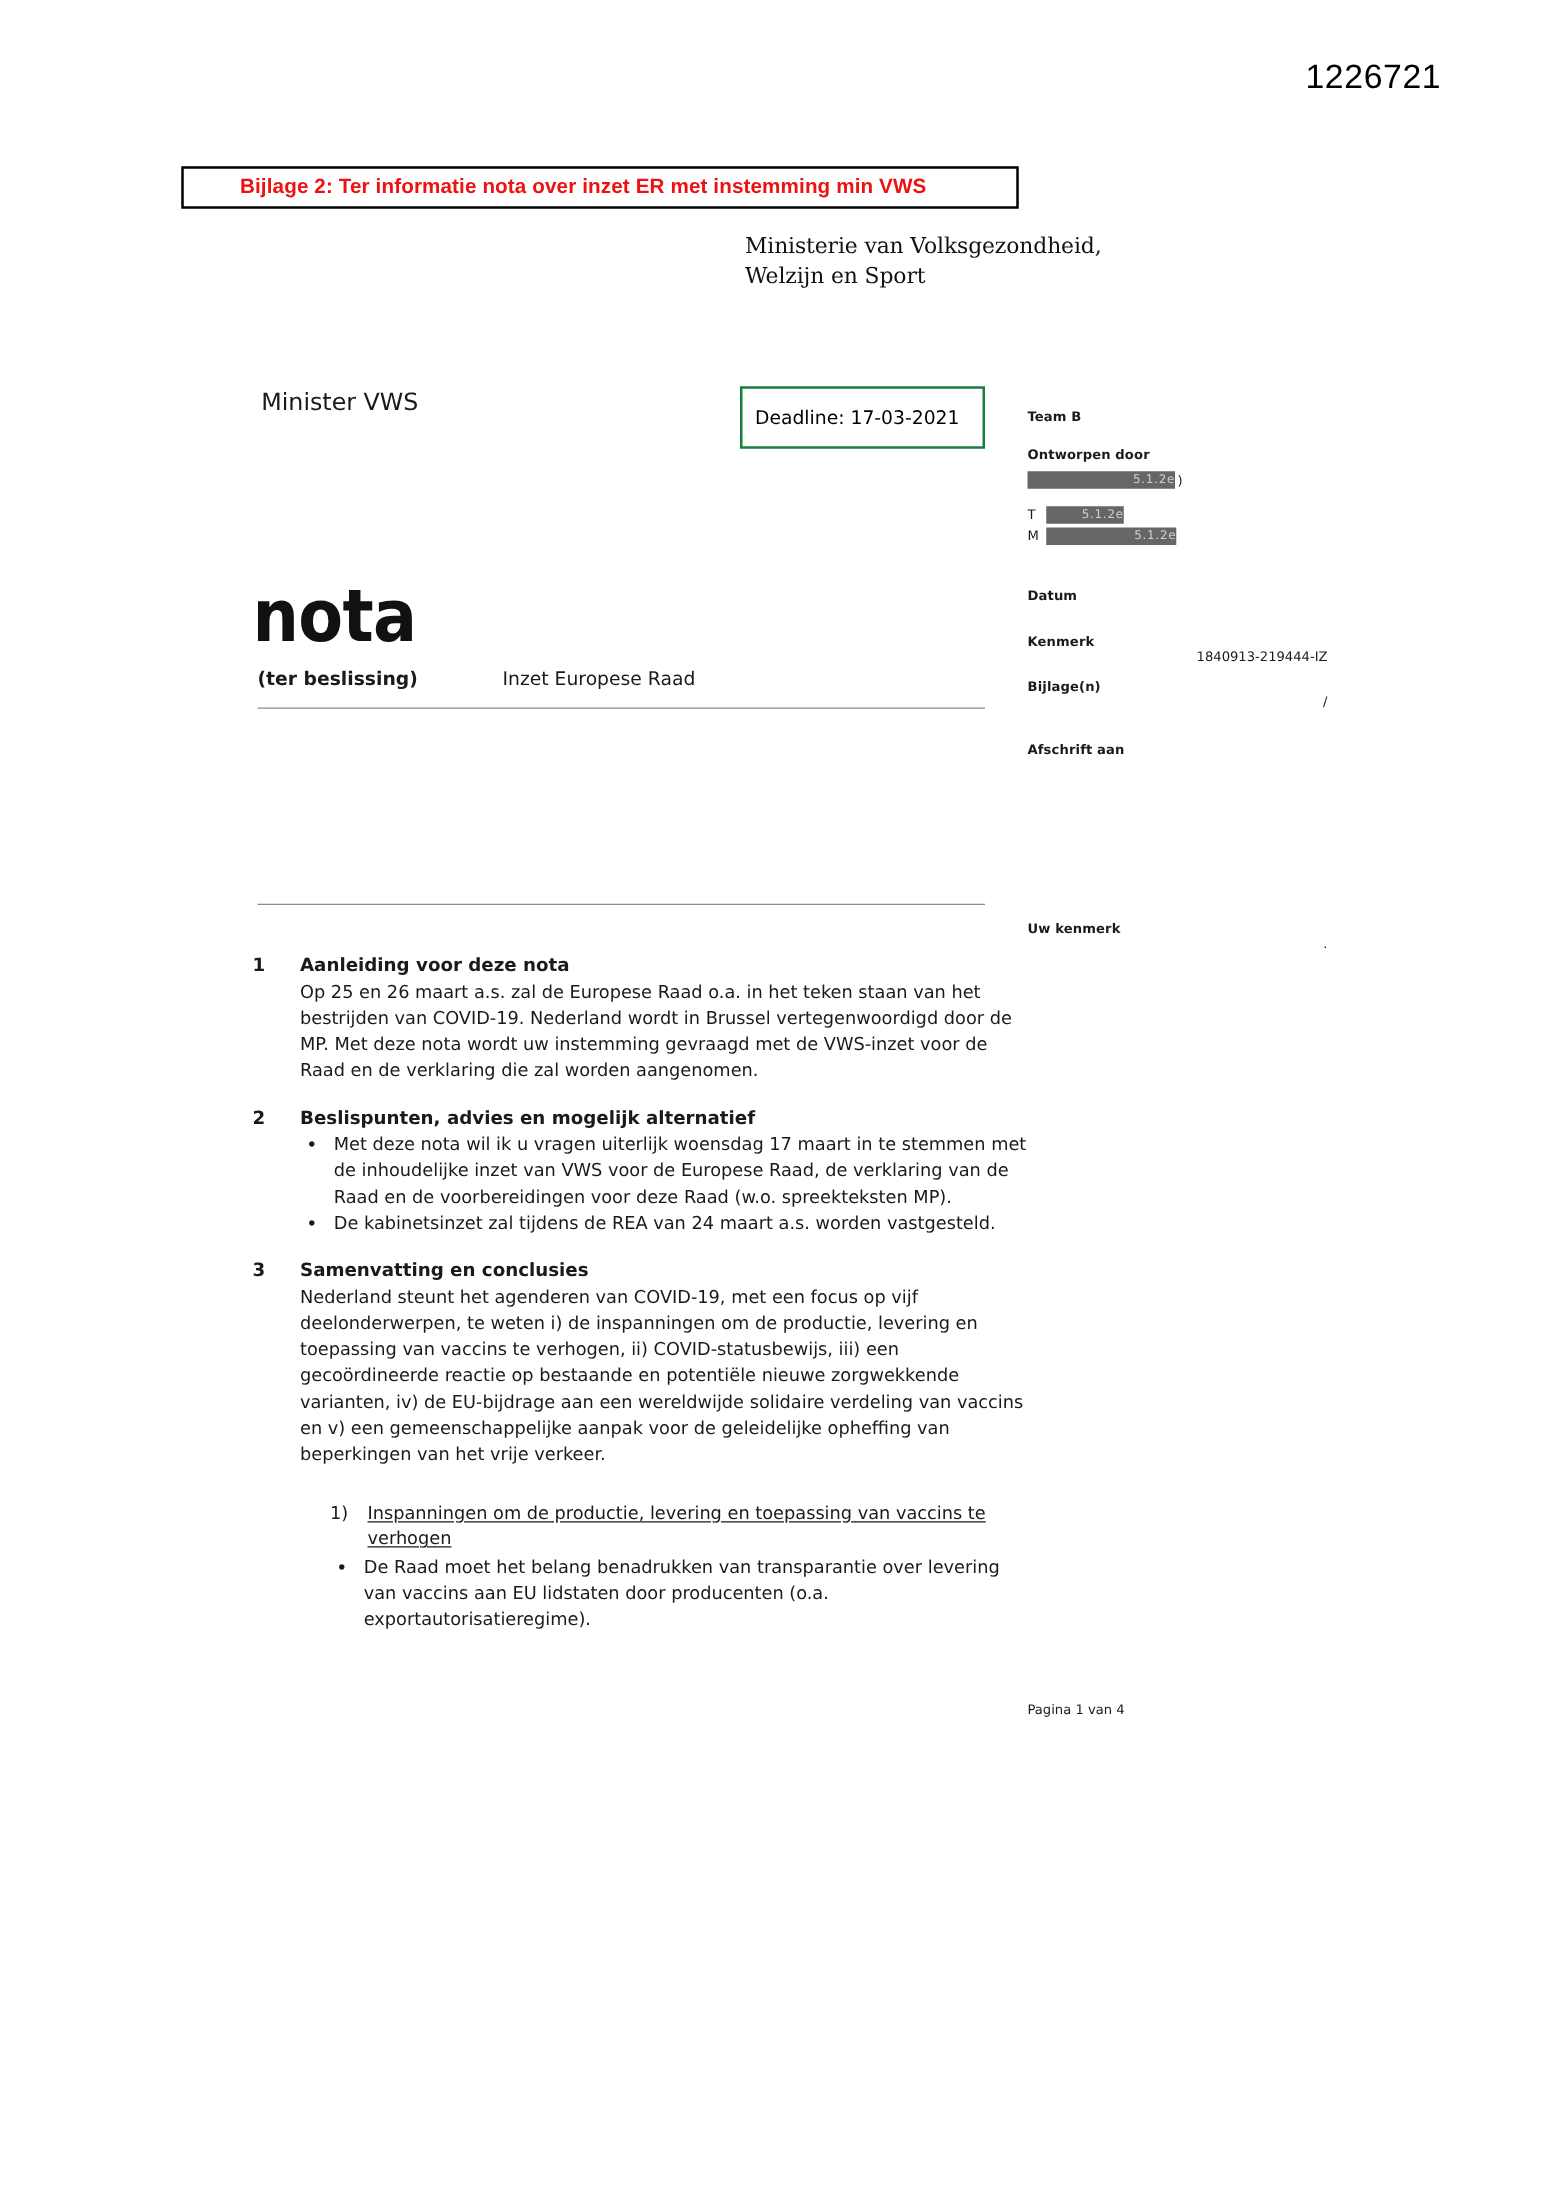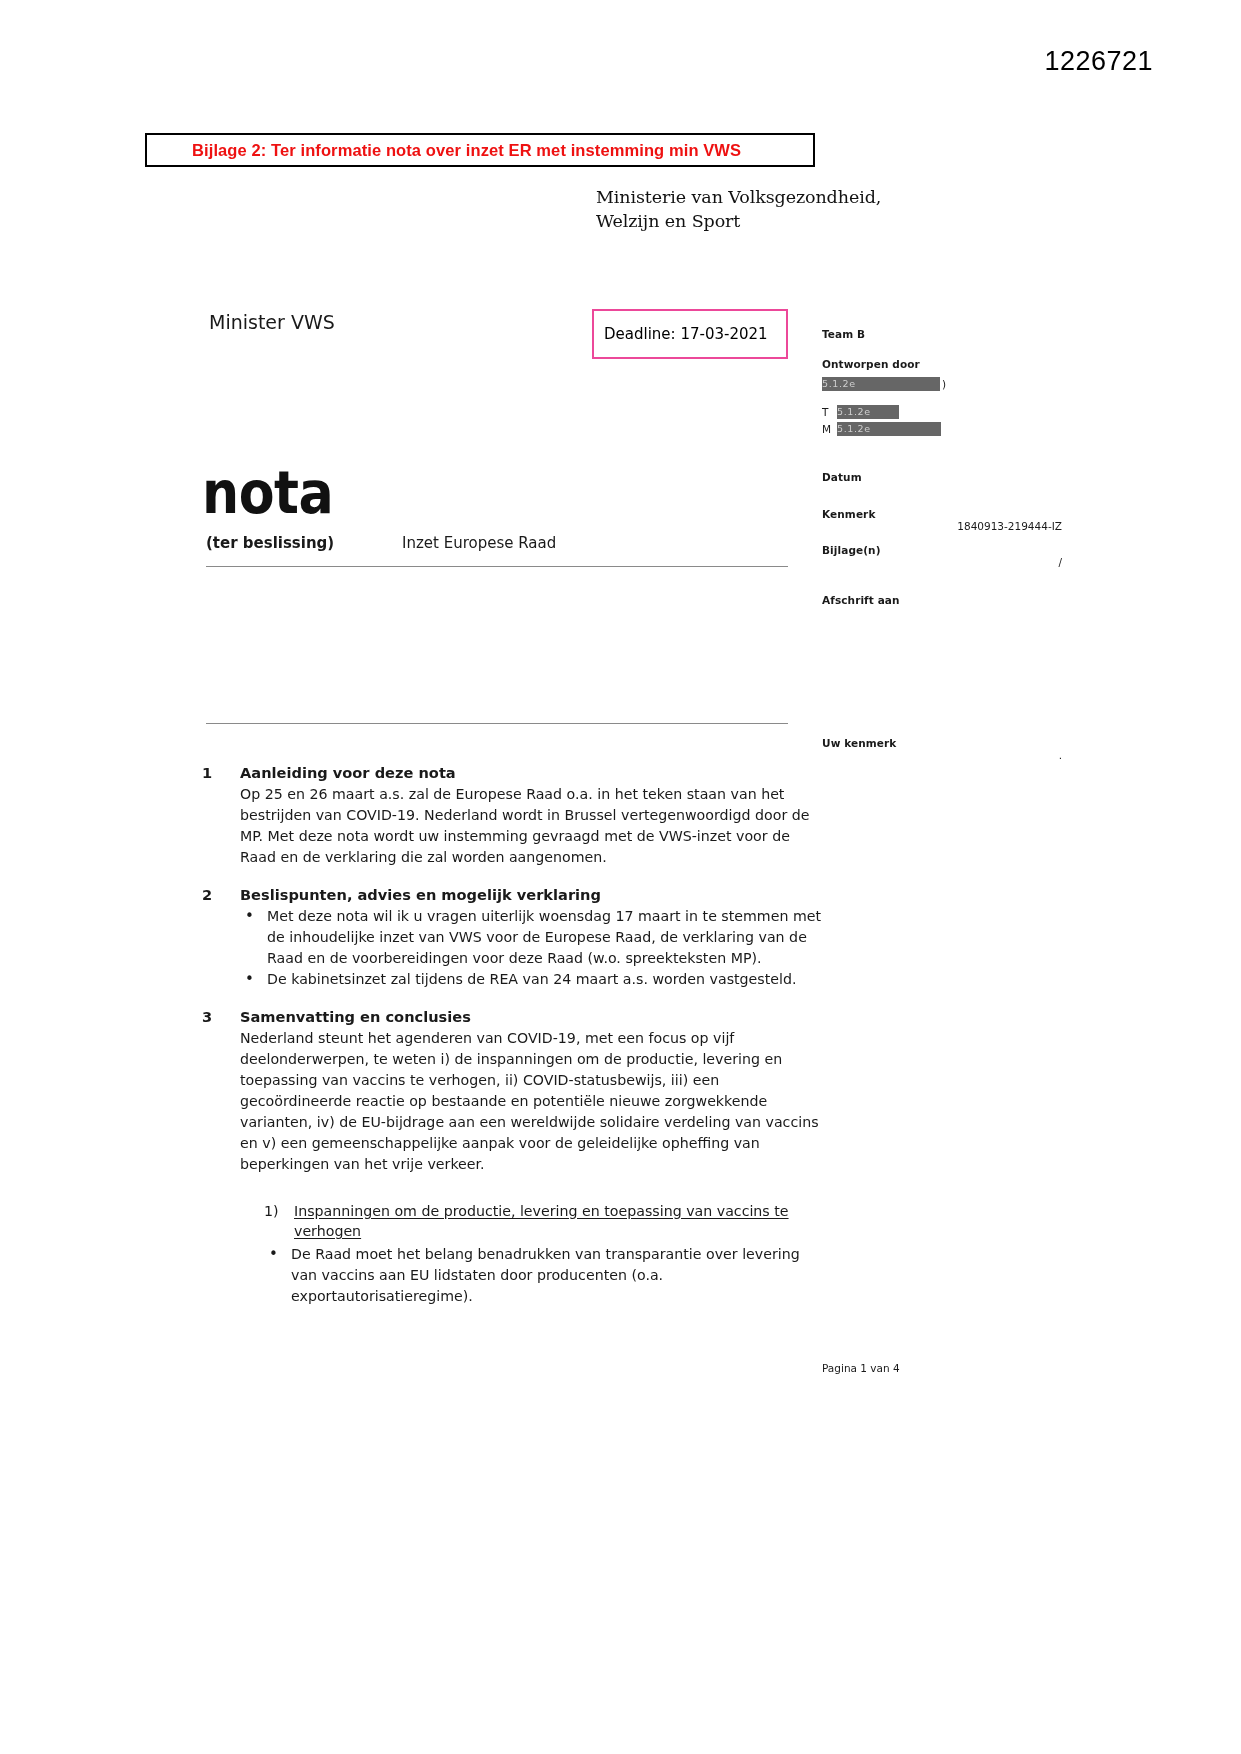--- a/index.html
+++ b/index.html
@@ -82,21 +82,21 @@
     color: #1a1a1a;
   }
 
   
   .deadline-box {
     position: absolute;
     left: 592px;
     top: 309px;
     width: 196px;
     height: 50px;
-    border: 2px solid #ec4899;
+    border: 2px solid #15803d;
     box-sizing: border-box;
     background: #fff;
   }
   .deadline-text {
     position: absolute;
     left: 10px;
     top: 50%;
     transform: translateY(-50%);
     font-size: 15px;
     white-space: nowrap;
@@ -112,21 +112,21 @@
     font-size: 10.5px;
     white-space: nowrap;
     text-align: right;
   }
 
   .redact {
     display: inline-block;
     background: #666666;
     color: #cfcfcf;
     font-size: 9.5px;
-    text-align: left;
+    text-align: right;
     line-height: 14px;
     height: 14px;
     vertical-align: middle;
     letter-spacing: .6px;
   }
   .redact-ontworpen { width: 118px; }
   .redact-t { width: 62px; }
   .redact-m { width: 104px; }
 
   .tm-row {
@@ -350,21 +350,21 @@
       <div class="sec-head">
         <span class="sec-num">1</span>
         <span class="sec-title">Aanleiding voor deze nota</span>
       </div>
       <div class="sec-body">Op 25 en 26 maart a.s. zal de Europese Raad o.a. in het teken staan van het bestrijden van COVID-19. Nederland wordt in Brussel vertegenwoordigd door de MP. Met deze nota wordt uw instemming gevraagd met de VWS-inzet voor de Raad en de verklaring die zal worden aangenomen.</div>
     </div>
 
     <div class="section">
       <div class="sec-head">
         <span class="sec-num">2</span>
-        <span class="sec-title">Beslispunten, advies en mogelijk verklaring</span>
+        <span class="sec-title">Beslispunten, advies en mogelijk alternatief</span>
       </div>
       <ul class="bullets">
         <li>Met deze nota wil ik u vragen uiterlijk woensdag 17 maart in te stemmen met de inhoudelijke inzet van VWS voor de Europese Raad, de verklaring van de Raad en de voorbereidingen voor deze Raad (w.o. spreekteksten MP).</li>
         <li>De kabinetsinzet zal tijdens de REA van 24 maart a.s. worden vastgesteld.</li>
       </ul>
     </div>
 
     <div class="section">
       <div class="sec-head">
         <span class="sec-num">3</span>

